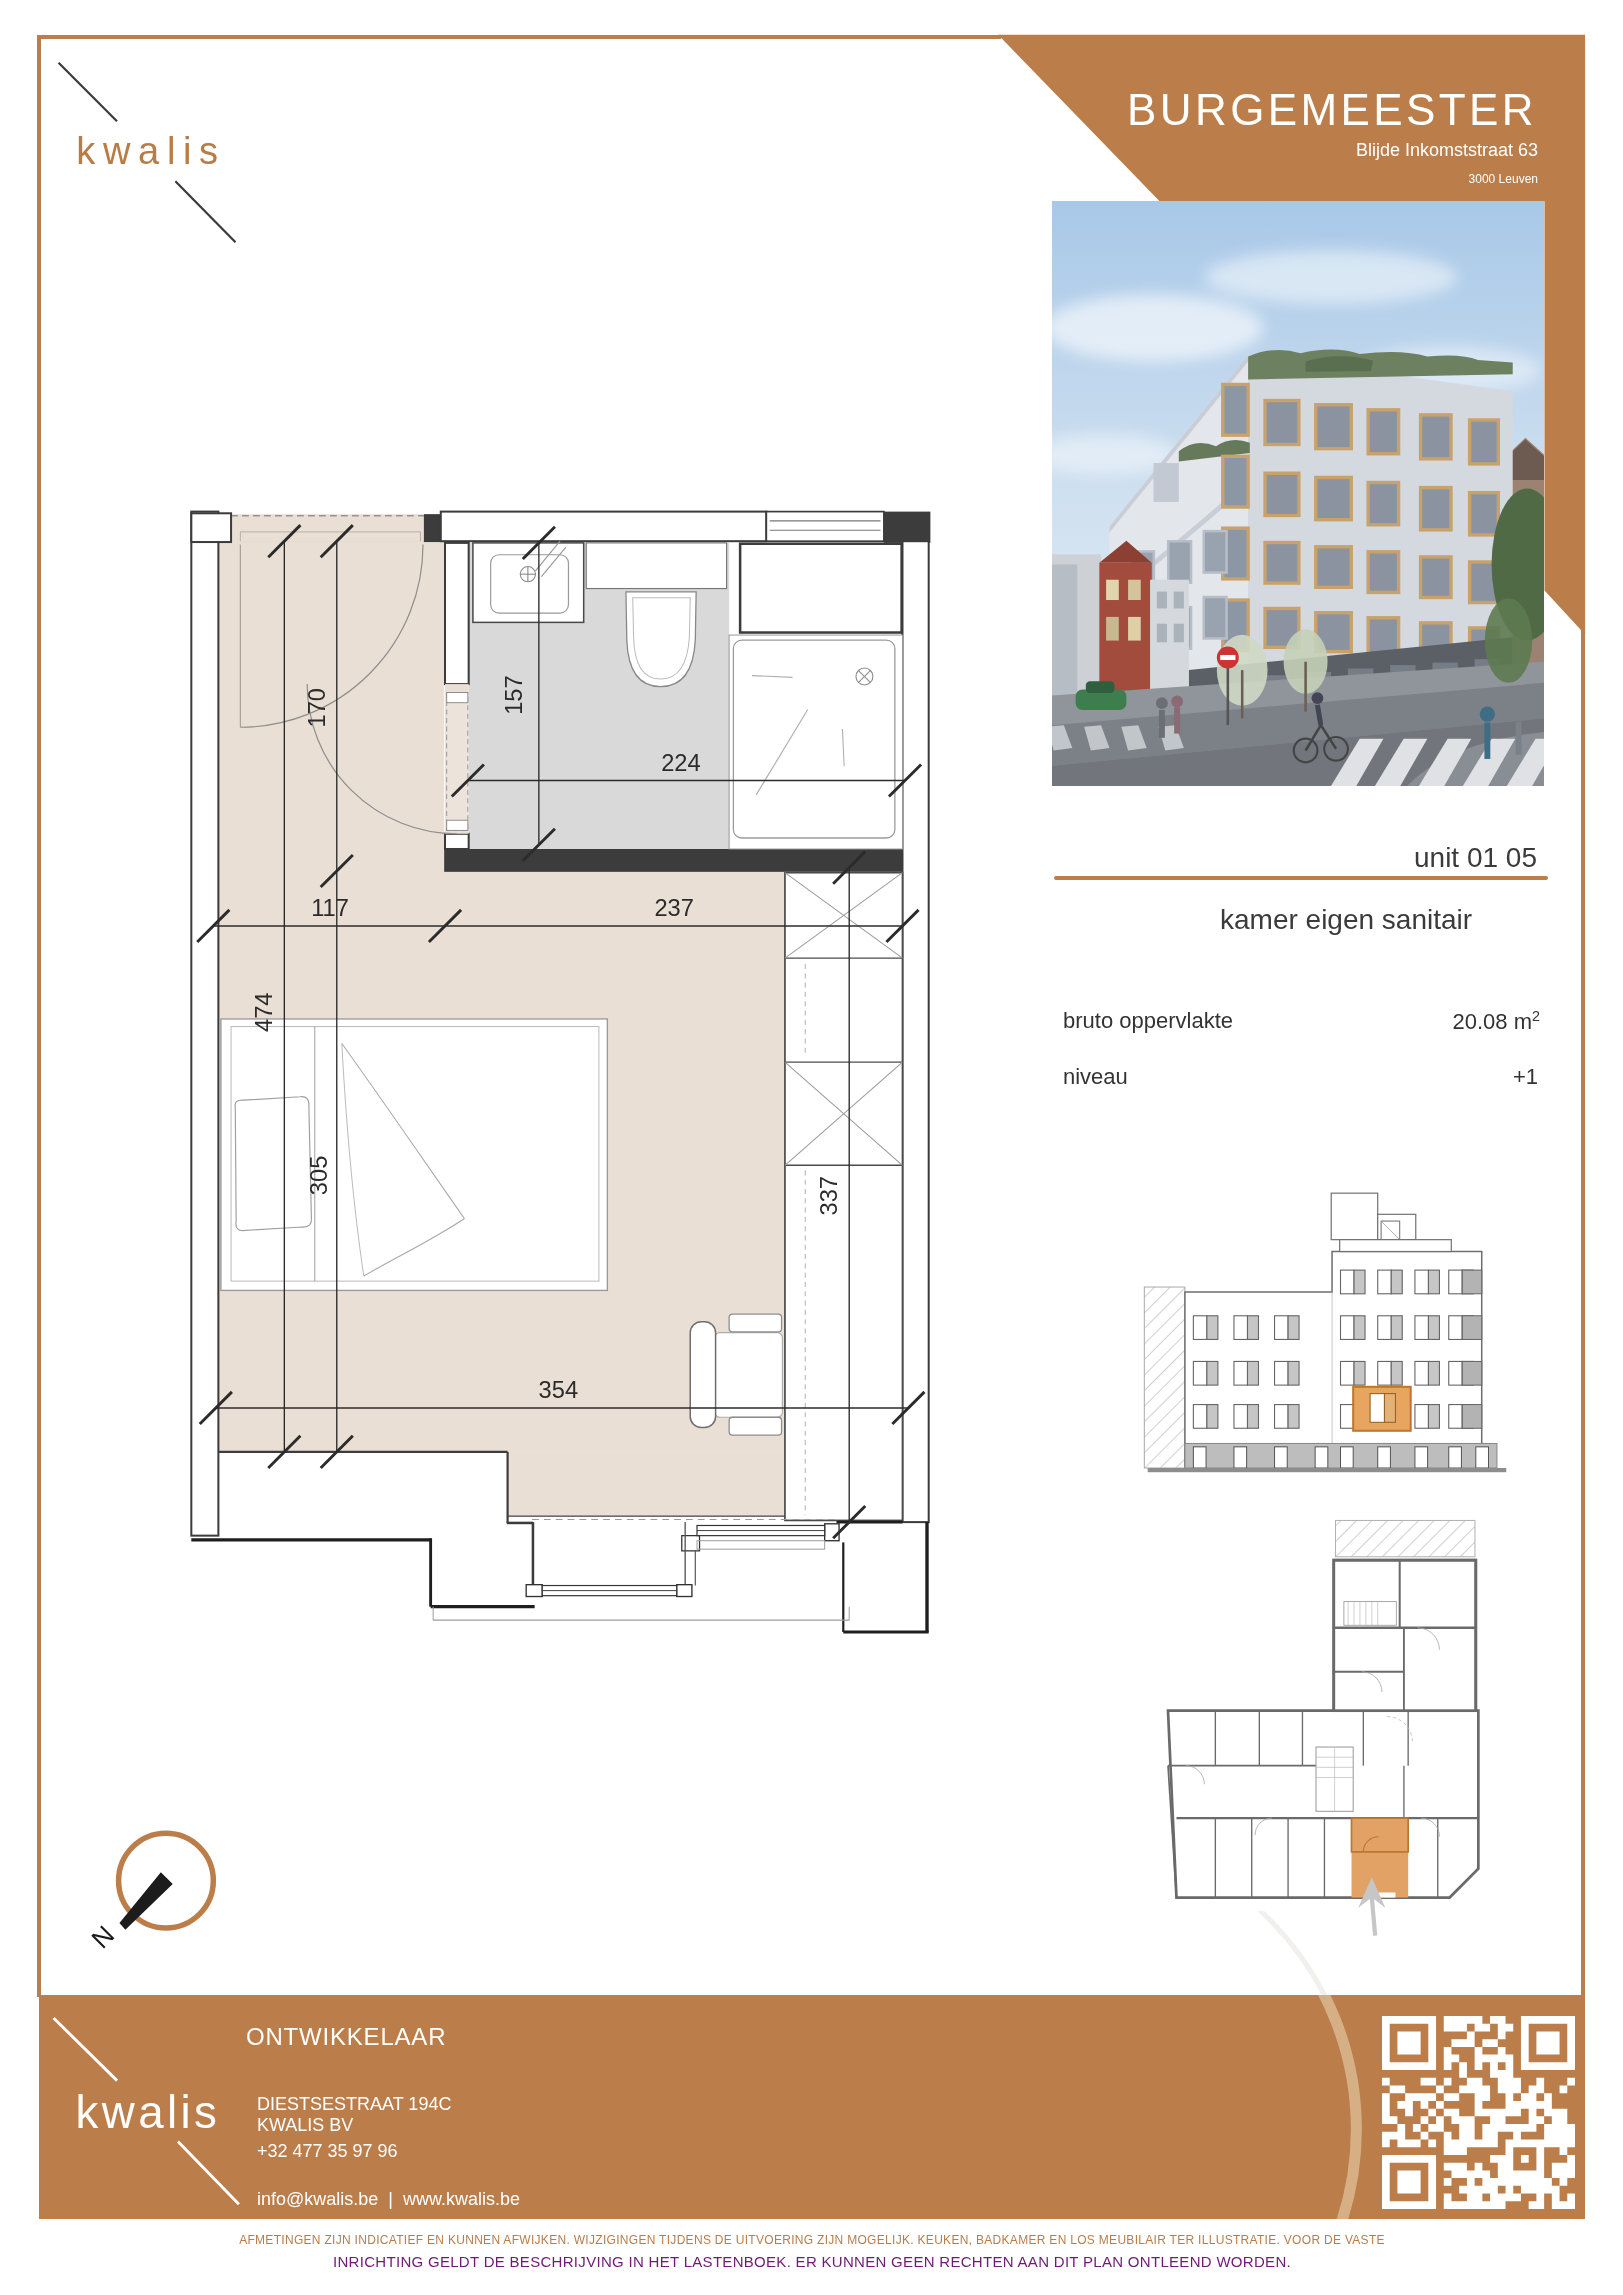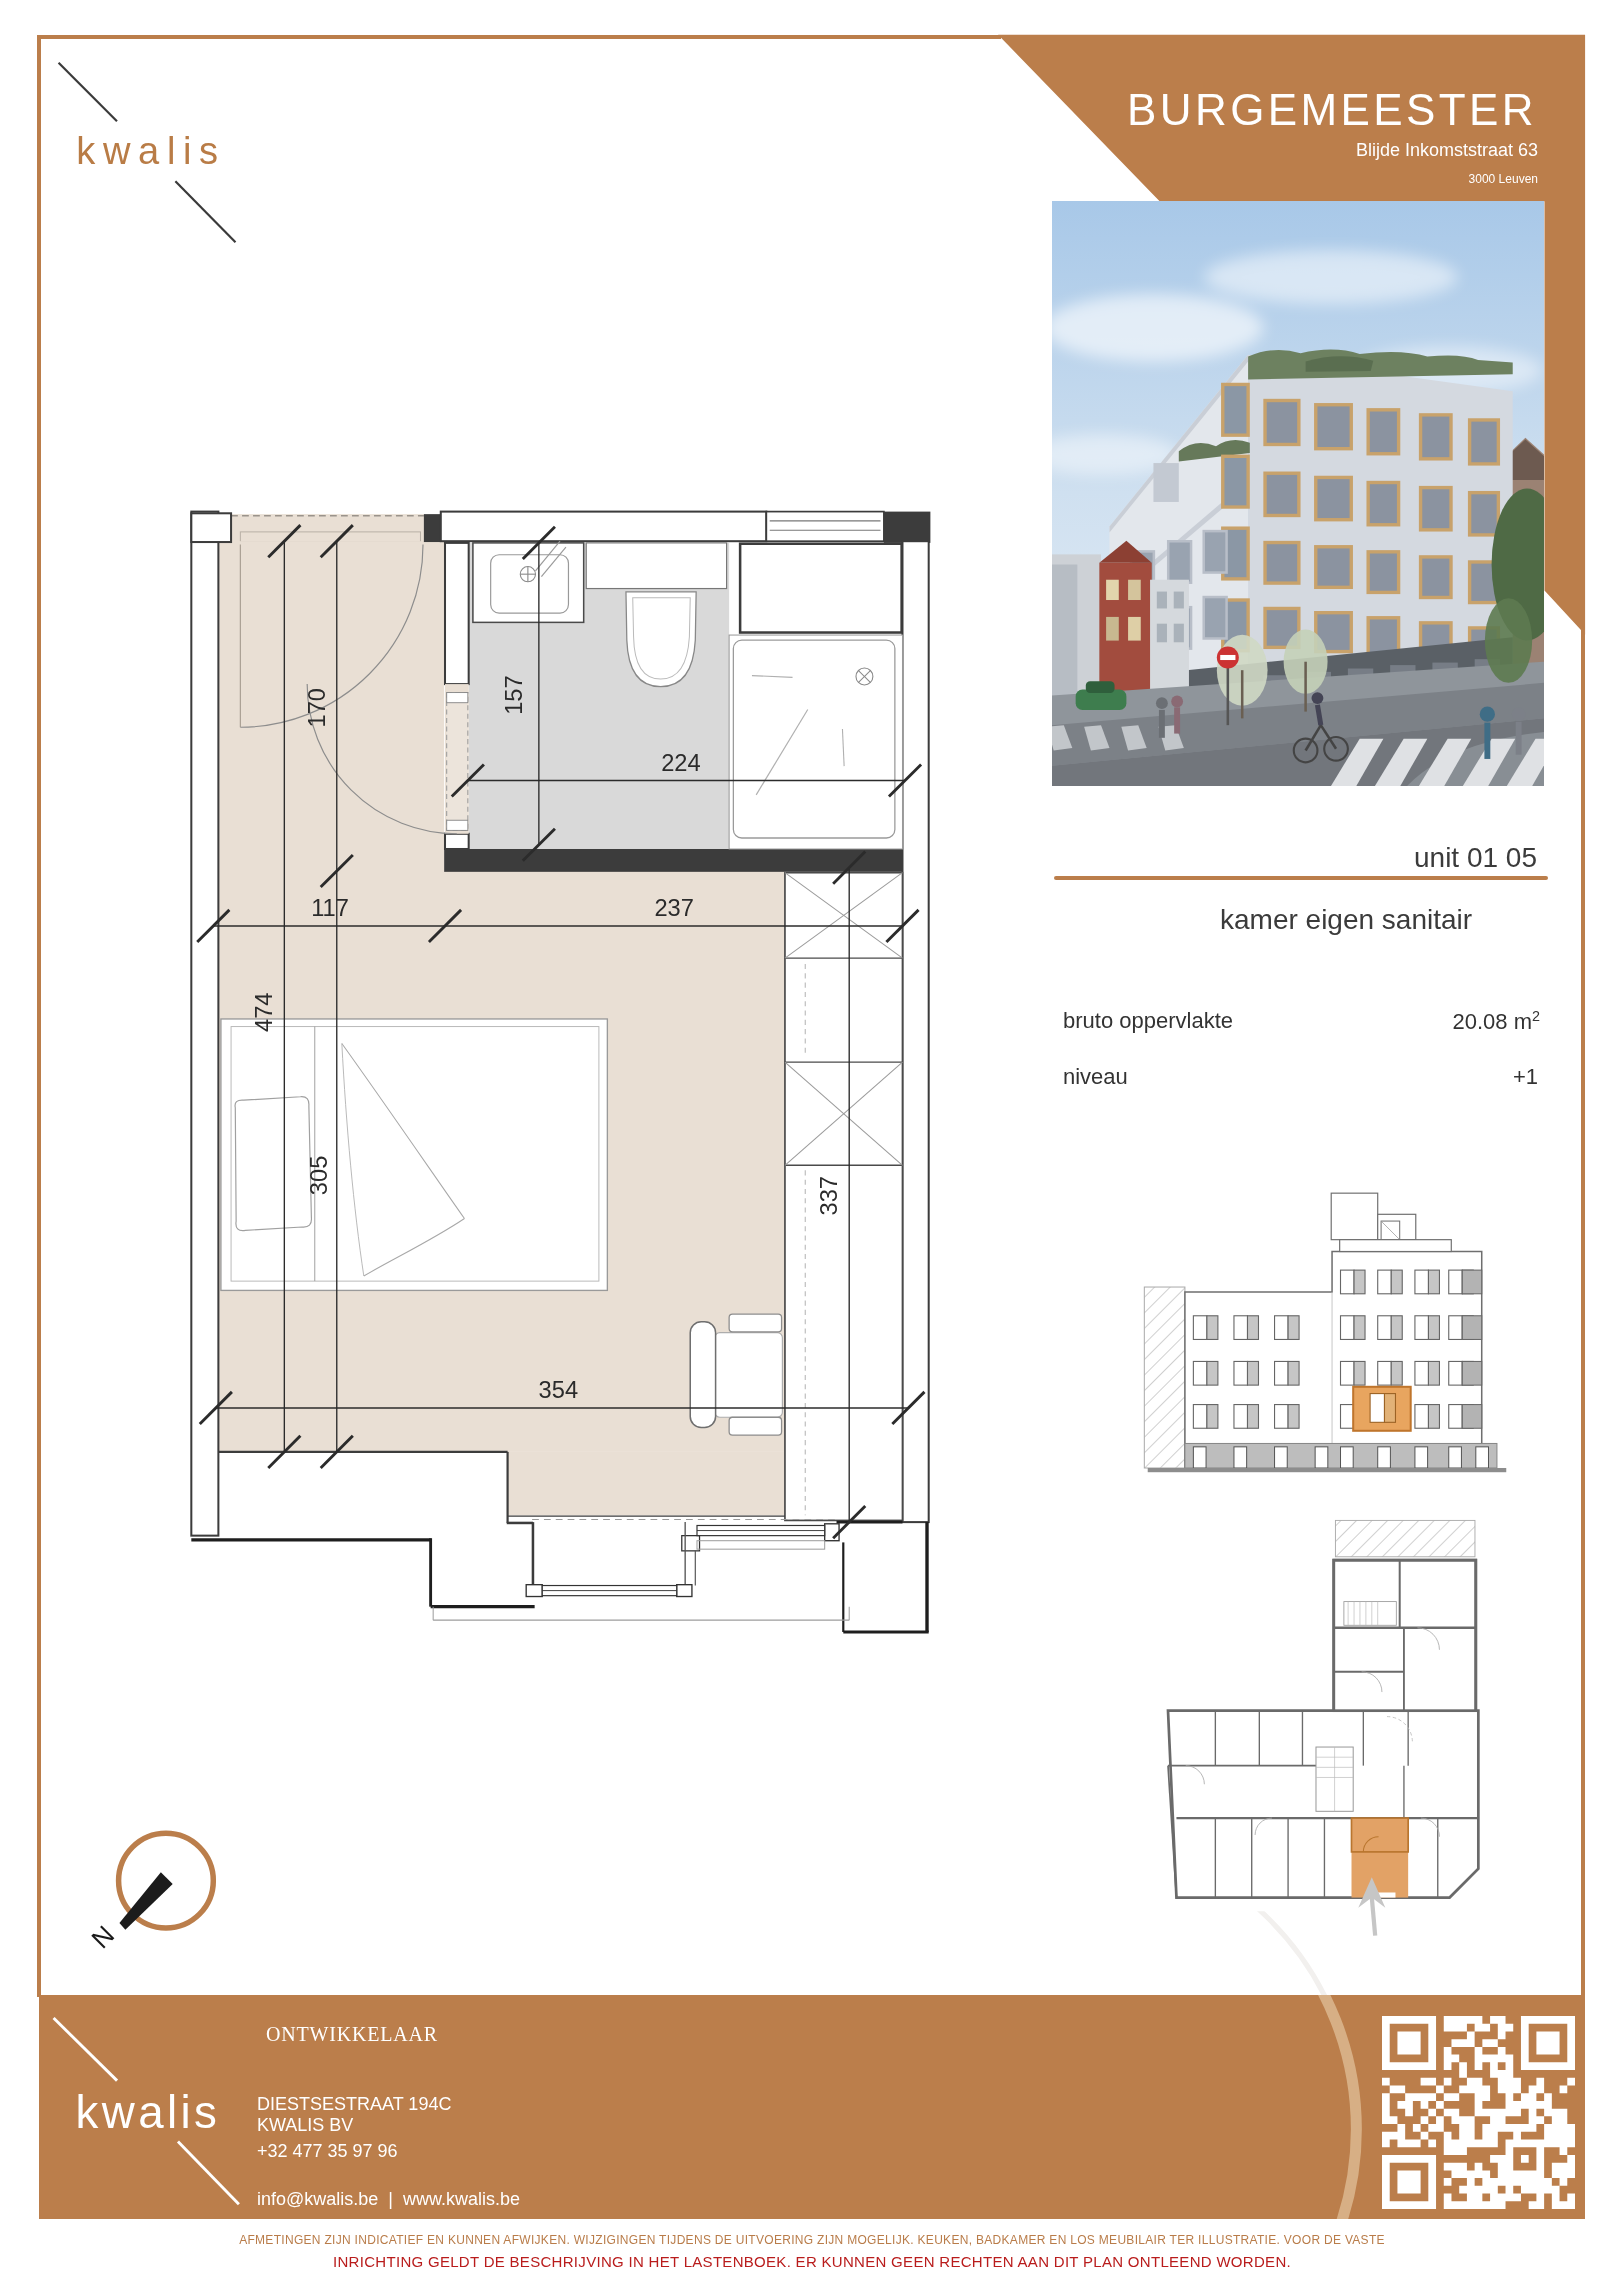--- a/index.html
+++ b/index.html
@@ -550,30 +550,30 @@
   <circle cx="1253" cy="2518" r="351" fill="none" stroke="#f2f0ee" stroke-width="6" clip-path="url(#swa)"></circle>
   <circle cx="1253" cy="2518" r="351" fill="none" stroke="#d7af85" stroke-width="13" clip-path="url(#swf)"></circle>
 </svg>
 
 <svg class="abs" style="left:34px;top:1996px;" width="271" height="220" viewBox="0 0 320 260">
   <line x1="23" y1="26" x2="98" y2="100" stroke="#fff" stroke-width="3.4"></line>
   <text x="49" y="156" font-size="54" letter-spacing="4" fill="#fff">kwalis</text>
   <line x1="170" y1="172" x2="242" y2="246" stroke="#fff" stroke-width="3.4"></line>
 </svg>
 
-<div class="abs" style="left:266px;top:2023px;color:#fff;font-size:20px;letter-spacing:0.8px;font-family:Liberation Serif, serif;">ONTWIKKELAAR</div>
+<div class="abs" style="left:246px;top:2023px;color:#fff;font-size:24px;letter-spacing:0.8px;">ONTWIKKELAAR</div>
 
 <div class="abs" style="left:257px;top:2071px;color:#fff;font-size:18px;margin-top:44px;">KWALIS BV</div>
 
 <div class="abs" style="left:257px;top:2094px;color:#fff;font-size:18px;">DIESTSESTRAAT 194C</div>
 
 <div class="abs" style="left:257px;top:2141px;color:#fff;font-size:18px;">+32 477 35 97 96</div>
 
 <div class="abs" style="left:257px;top:2189px;color:#fff;font-size:18px;">info@kwalis.be&nbsp; | &nbsp;www.kwalis.be</div>
 
 <svg class="abs" style="left:1382px;top:2016px;" width="193" height="193" viewBox="0 0 25 25" id="qr">
     <path d="M0 0h7v1h-7zM8 0h5v1h-5zM14 0h2v1h-2zM18 0h7v1h-7zM0 1h1v1h-1zM6 1h1v1h-1zM8 1h3v1h-3zM12 1h2v1h-2zM15 1h2v1h-2zM18 1h1v1h-1zM24 1h1v1h-1zM0 2h1v1h-1zM2 2h3v1h-3zM6 2h1v1h-1zM11 2h1v1h-1zM15 2h1v1h-1zM18 2h1v1h-1zM20 2h3v1h-3zM24 2h1v1h-1zM0 3h1v1h-1zM2 3h3v1h-3zM6 3h1v1h-1zM9 3h3v1h-3zM13 3h2v1h-2zM18 3h1v1h-1zM20 3h3v1h-3zM24 3h1v1h-1zM0 4h1v1h-1zM2 4h3v1h-3zM6 4h1v1h-1zM8 4h1v1h-1zM12 4h1v1h-1zM15 4h1v1h-1zM18 4h1v1h-1zM20 4h3v1h-3zM24 4h1v1h-1zM0 5h1v1h-1zM6 5h1v1h-1zM8 5h2v1h-2zM12 5h5v1h-5zM18 5h1v1h-1zM24 5h1v1h-1zM0 6h7v1h-7zM8 6h1v1h-1zM10 6h1v1h-1zM12 6h1v1h-1zM14 6h1v1h-1zM16 6h1v1h-1zM18 6h7v1h-7zM10 7h1v1h-1zM14 7h3v1h-3zM0 8h1v1h-1zM5 8h2v1h-2zM8 8h1v1h-1zM11 8h2v1h-2zM15 8h3v1h-3zM20 8h1v1h-1zM24 8h1v1h-1zM1 9h2v1h-2zM7 9h1v1h-1zM10 9h4v1h-4zM15 9h3v1h-3zM19 9h2v1h-2zM23 9h1v1h-1zM0 10h1v1h-1zM3 10h4v1h-4zM8 10h2v1h-2zM12 10h2v1h-2zM16 10h1v1h-1zM18 10h2v1h-2zM21 10h1v1h-1zM0 11h1v1h-1zM2 11h2v1h-2zM5 11h1v1h-1zM7 11h1v1h-1zM12 11h1v1h-1zM16 11h6v1h-6zM0 12h1v1h-1zM3 12h1v1h-1zM6 12h1v1h-1zM8 12h2v1h-2zM12 12h6v1h-6zM19 12h1v1h-1zM21 12h3v1h-3zM0 13h2v1h-2zM5 13h1v1h-1zM7 13h1v1h-1zM9 13h3v1h-3zM14 13h2v1h-2zM19 13h2v1h-2zM22 13h2v1h-2zM2 14h1v1h-1zM4 14h1v1h-1zM6 14h2v1h-2zM10 14h2v1h-2zM13 14h7v1h-7zM21 14h4v1h-4zM0 15h3v1h-3zM5 15h1v1h-1zM8 15h1v1h-1zM10 15h2v1h-2zM13 15h2v1h-2zM17 15h1v1h-1zM21 15h4v1h-4zM0 16h1v1h-1zM2 16h3v1h-3zM6 16h1v1h-1zM8 16h7v1h-7zM16 16h9v1h-9zM8 17h3v1h-3zM16 17h1v1h-1zM20 17h1v1h-1zM23 17h1v1h-1zM0 18h7v1h-7zM14 18h3v1h-3zM18 18h1v1h-1zM20 18h1v1h-1zM24 18h1v1h-1zM0 19h1v1h-1zM6 19h1v1h-1zM8 19h3v1h-3zM12 19h1v1h-1zM15 19h2v1h-2zM20 19h1v1h-1zM22 19h3v1h-3zM0 20h1v1h-1zM2 20h3v1h-3zM6 20h1v1h-1zM9 20h5v1h-5zM15 20h6v1h-6zM22 20h3v1h-3zM0 21h1v1h-1zM2 21h3v1h-3zM6 21h1v1h-1zM8 21h1v1h-1zM11 21h1v1h-1zM13 21h9v1h-9zM23 21h1v1h-1zM0 22h1v1h-1zM2 22h3v1h-3zM6 22h1v1h-1zM10 22h5v1h-5zM16 22h1v1h-1zM18 22h5v1h-5zM0 23h1v1h-1zM6 23h1v1h-1zM8 23h1v1h-1zM11 23h2v1h-2zM14 23h4v1h-4zM20 23h1v1h-1zM22 23h1v1h-1zM24 23h1v1h-1zM0 24h7v1h-7zM8 24h8v1h-8zM19 24h2v1h-2zM22 24h3v1h-3z" fill="#ffffff"></path>
   </svg>
 
 <div class="abs" style="left:0px;top:2233px;width:1624px;text-align:center;color:#b97c49;font-size:12px;letter-spacing:0.3px;">AFMETINGEN ZIJN INDICATIEF EN KUNNEN AFWIJKEN. WIJZIGINGEN TIJDENS DE UITVOERING ZIJN MOGELIJK. KEUKEN, BADKAMER EN LOS MEUBILAIR TER ILLUSTRATIE. VOOR DE VASTE</div>
 
-<div class="abs" style="left:0px;top:2253px;width:1624px;text-align:center;color:#b91c1c;font-size:15px;letter-spacing:0.3px;">INRICHTING GELDT DE BESCHRIJVING IN HET LASTENBOEK. ER KUNNEN GEEN RECHTEN AAN DIT PLAN ONTLEEND WORDEN.</div>
+<div class="abs" style="left:0px;top:2253px;width:1624px;text-align:center;color:#701a75;font-size:15px;letter-spacing:0.3px;">INRICHTING GELDT DE BESCHRIJVING IN HET LASTENBOEK. ER KUNNEN GEEN RECHTEN AAN DIT PLAN ONTLEEND WORDEN.</div>
 
 
 </body></html>

